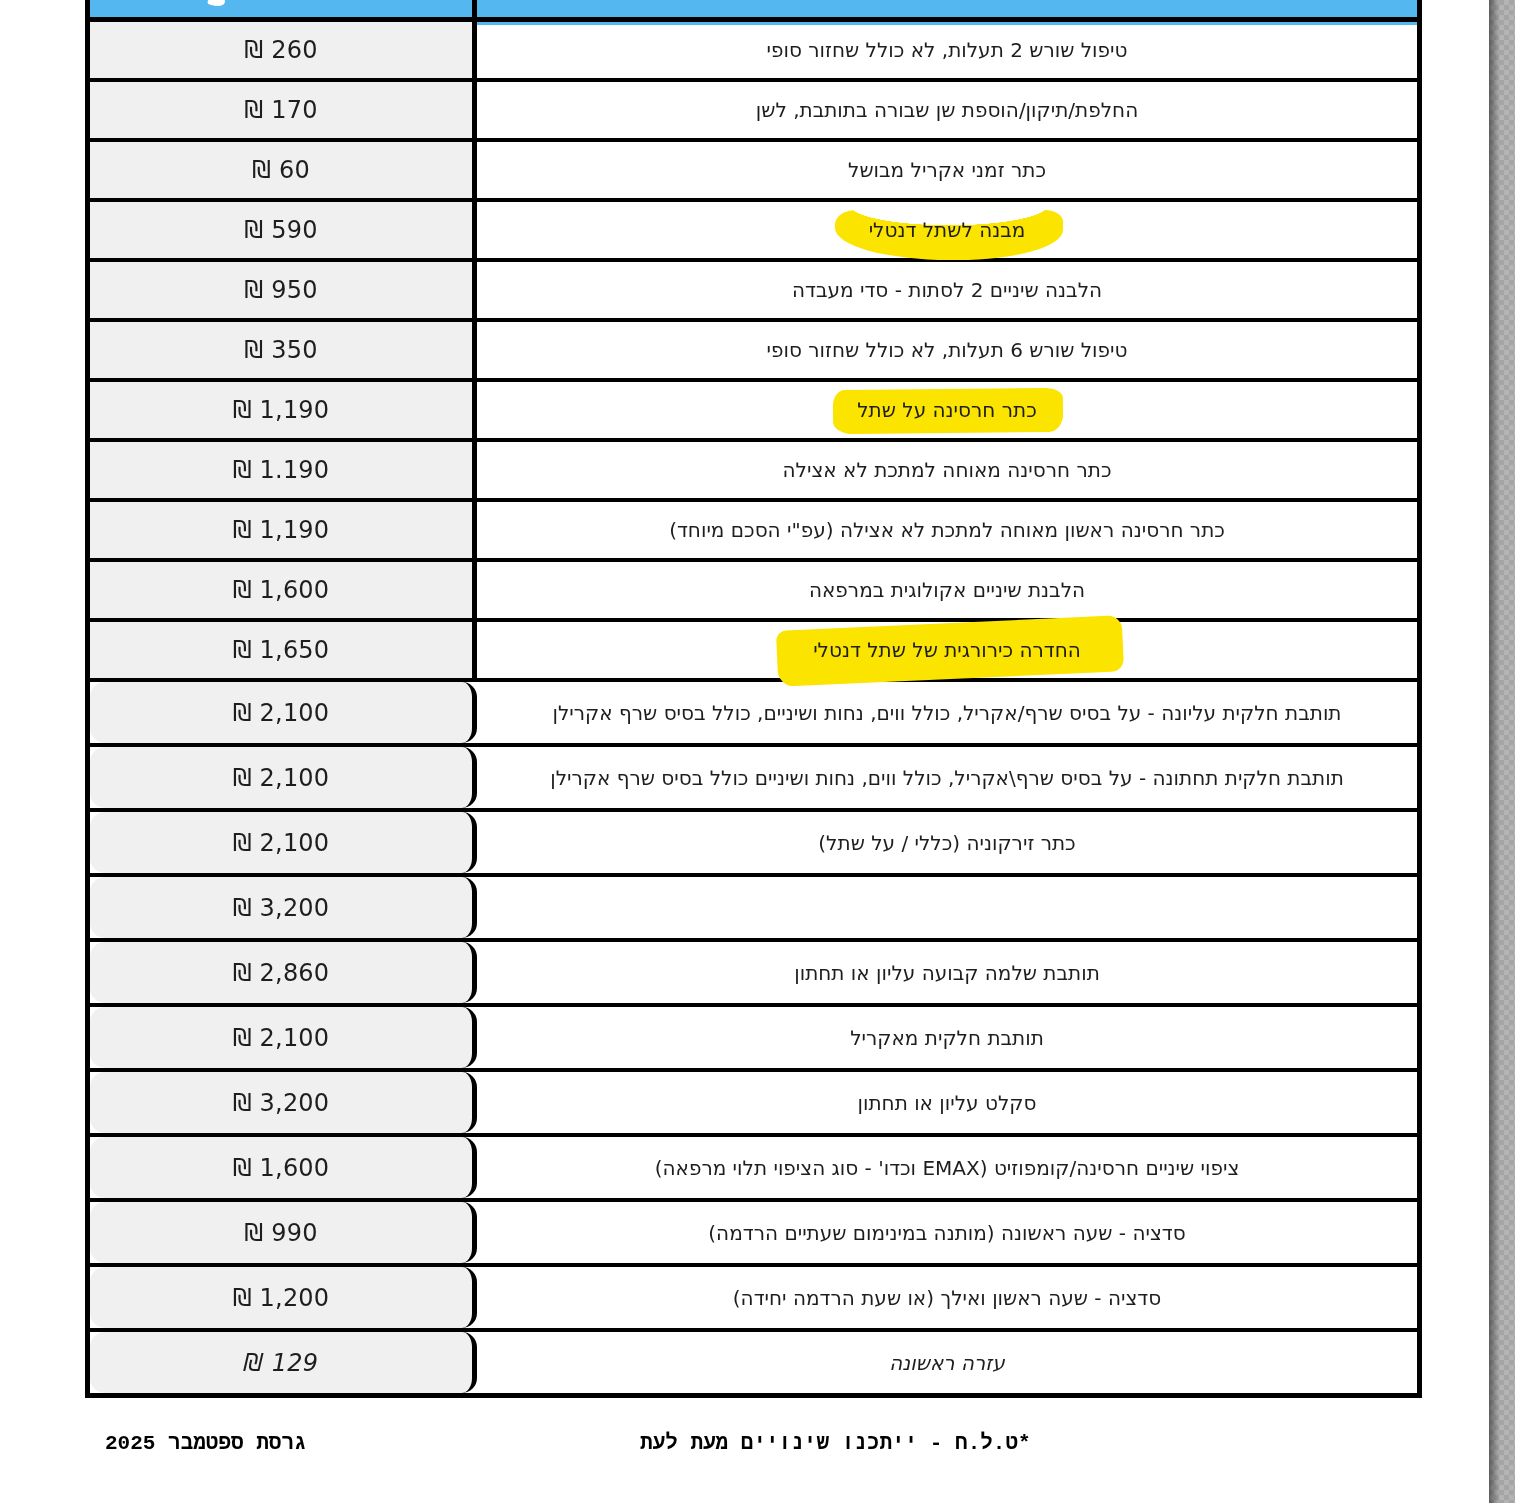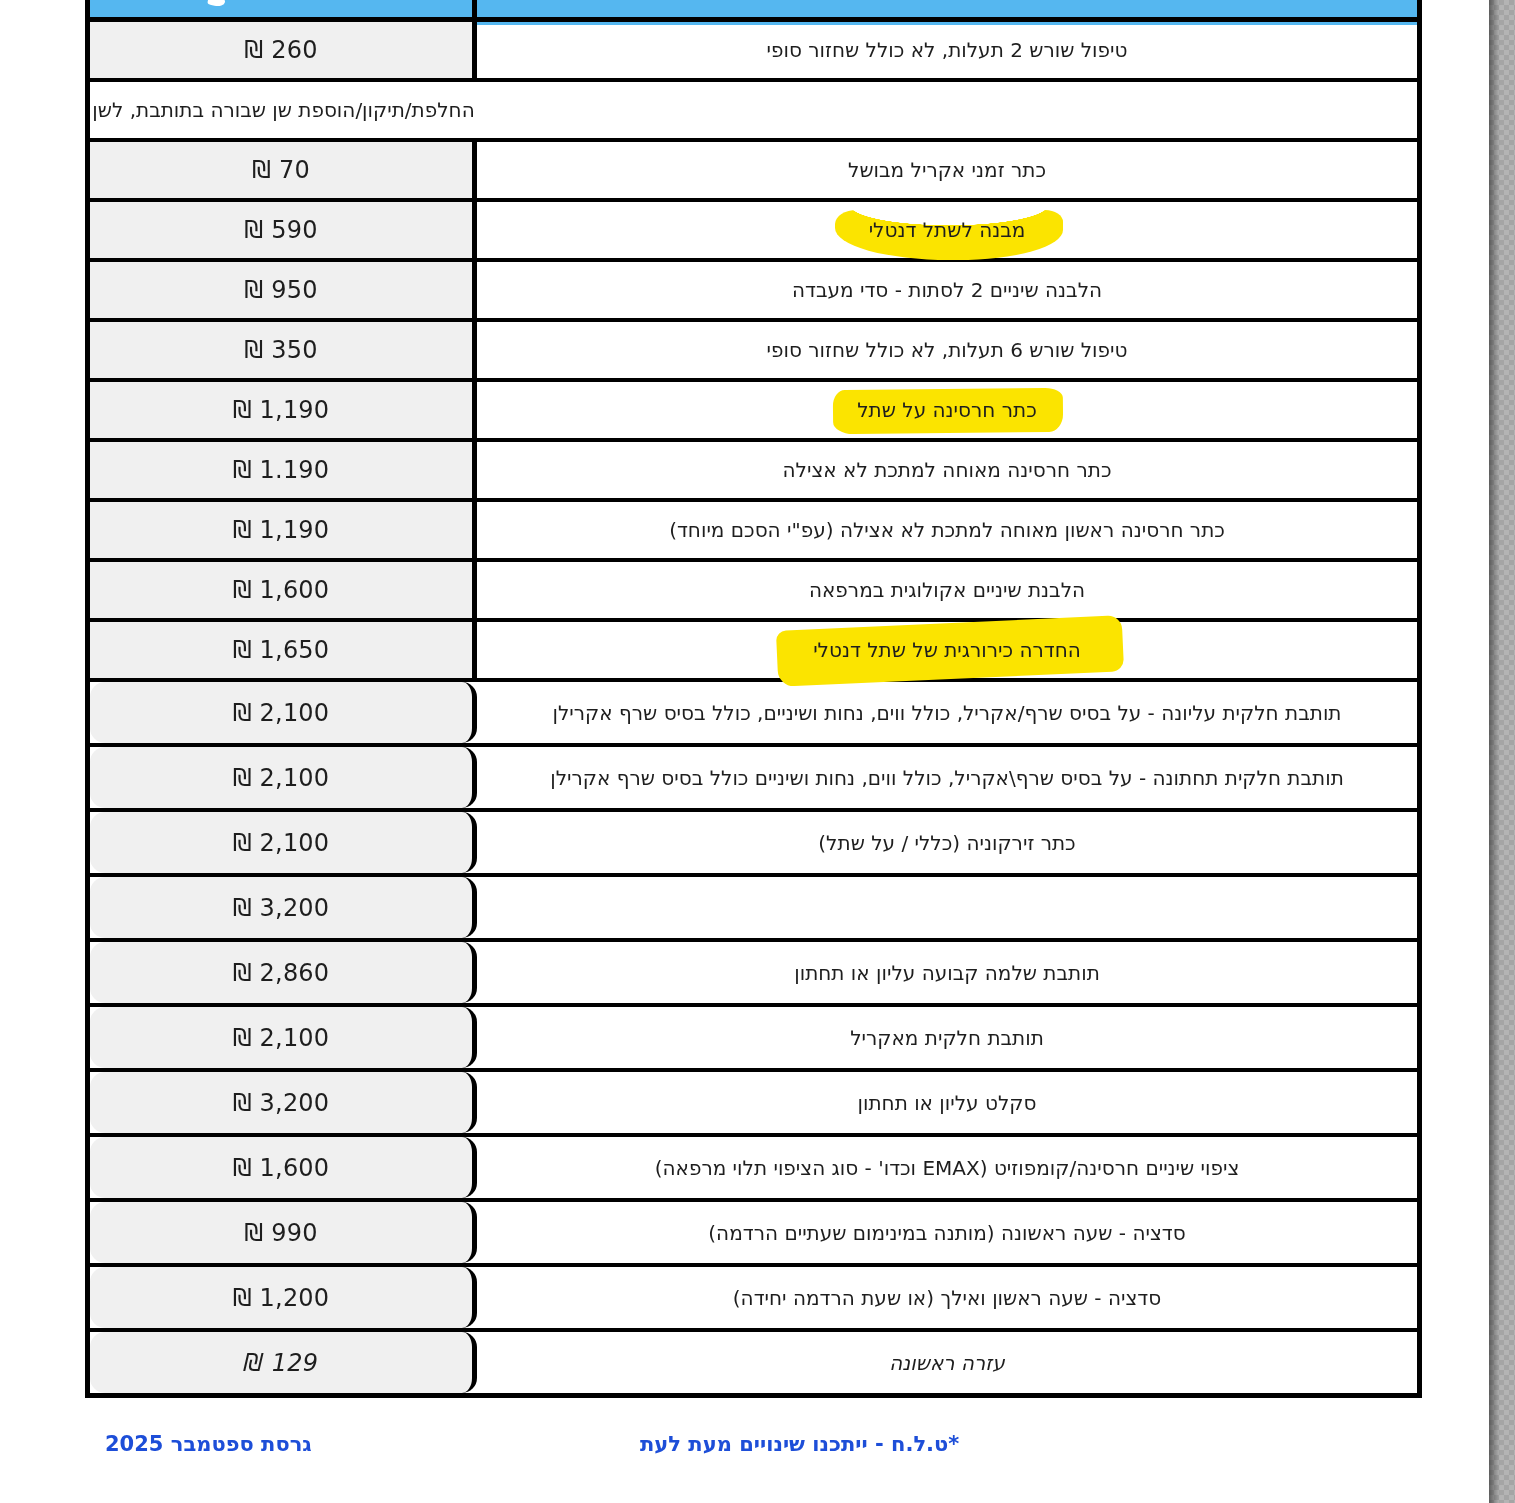--- a/index.html
+++ b/index.html
@@ -64,21 +64,21 @@
     transform:rotate(-.6deg);
   }
   .hl-slant::before{
     inset:-15px -34px -17px -28px;
     border-radius:10px 14px 12px 16px;
     transform:rotate(-2.6deg);
   }
   
   .footer-note{
     position:absolute;top:1432px;font-size:21px;font-weight:bold;
-    direction:rtl;color:#1d4ed8;
+    direction:rtl;color:#000000;font-family:Liberation Mono, monospace;
   }
   #version-note{left:105px;}
   #disclaimer-note{left:640px;}
   
   .gutter{
     position:absolute;top:0;right:0;width:26px;height:1503px;
     background-color:#aeaeae;
     background-image:
       linear-gradient(to right, rgba(30,30,30,.55), rgba(30,30,30,0) 11px),
       repeating-conic-gradient(rgba(255,255,255,.07) 0% 25%, rgba(0,0,0,.05) 0% 50%);
@@ -94,24 +94,25 @@
       <span class="glyph-frag"></span>
     </div>
     <div class="hcell hdesc"></div>
   </div>
   <div id="tbody">
       <div class="row row-a">
         <div class="cell price" dir="rtl">260 ₪</div>
         <div class="cell desc" dir="rtl">טיפול שורש 2 תעלות, לא כולל שחזור סופי</div>
       </div>
       <div class="row row-a">
+        <div class="cell price" dir="rtl">170 ₪</div>
         <div class="cell desc" dir="rtl">החלפת/תיקון/הוספת שן שבורה בתותבת, לשן</div>
       </div>
       <div class="row row-a">
-        <div class="cell price" dir="rtl">70 ₪</div>
+        <div class="cell price" dir="rtl">60 ₪</div>
         <div class="cell desc" dir="rtl">כתר זמני אקריל מבושל</div>
       </div>
       <div class="row row-a">
         <div class="cell price" dir="rtl">590 ₪</div>
         <div class="cell desc" dir="rtl">
           <span class="hl hl-blob">מבנה לשתל דנטלי</span>
         </div>
       </div>
       <div class="row row-a">
         <div class="cell price" dir="rtl">950 ₪</div>

